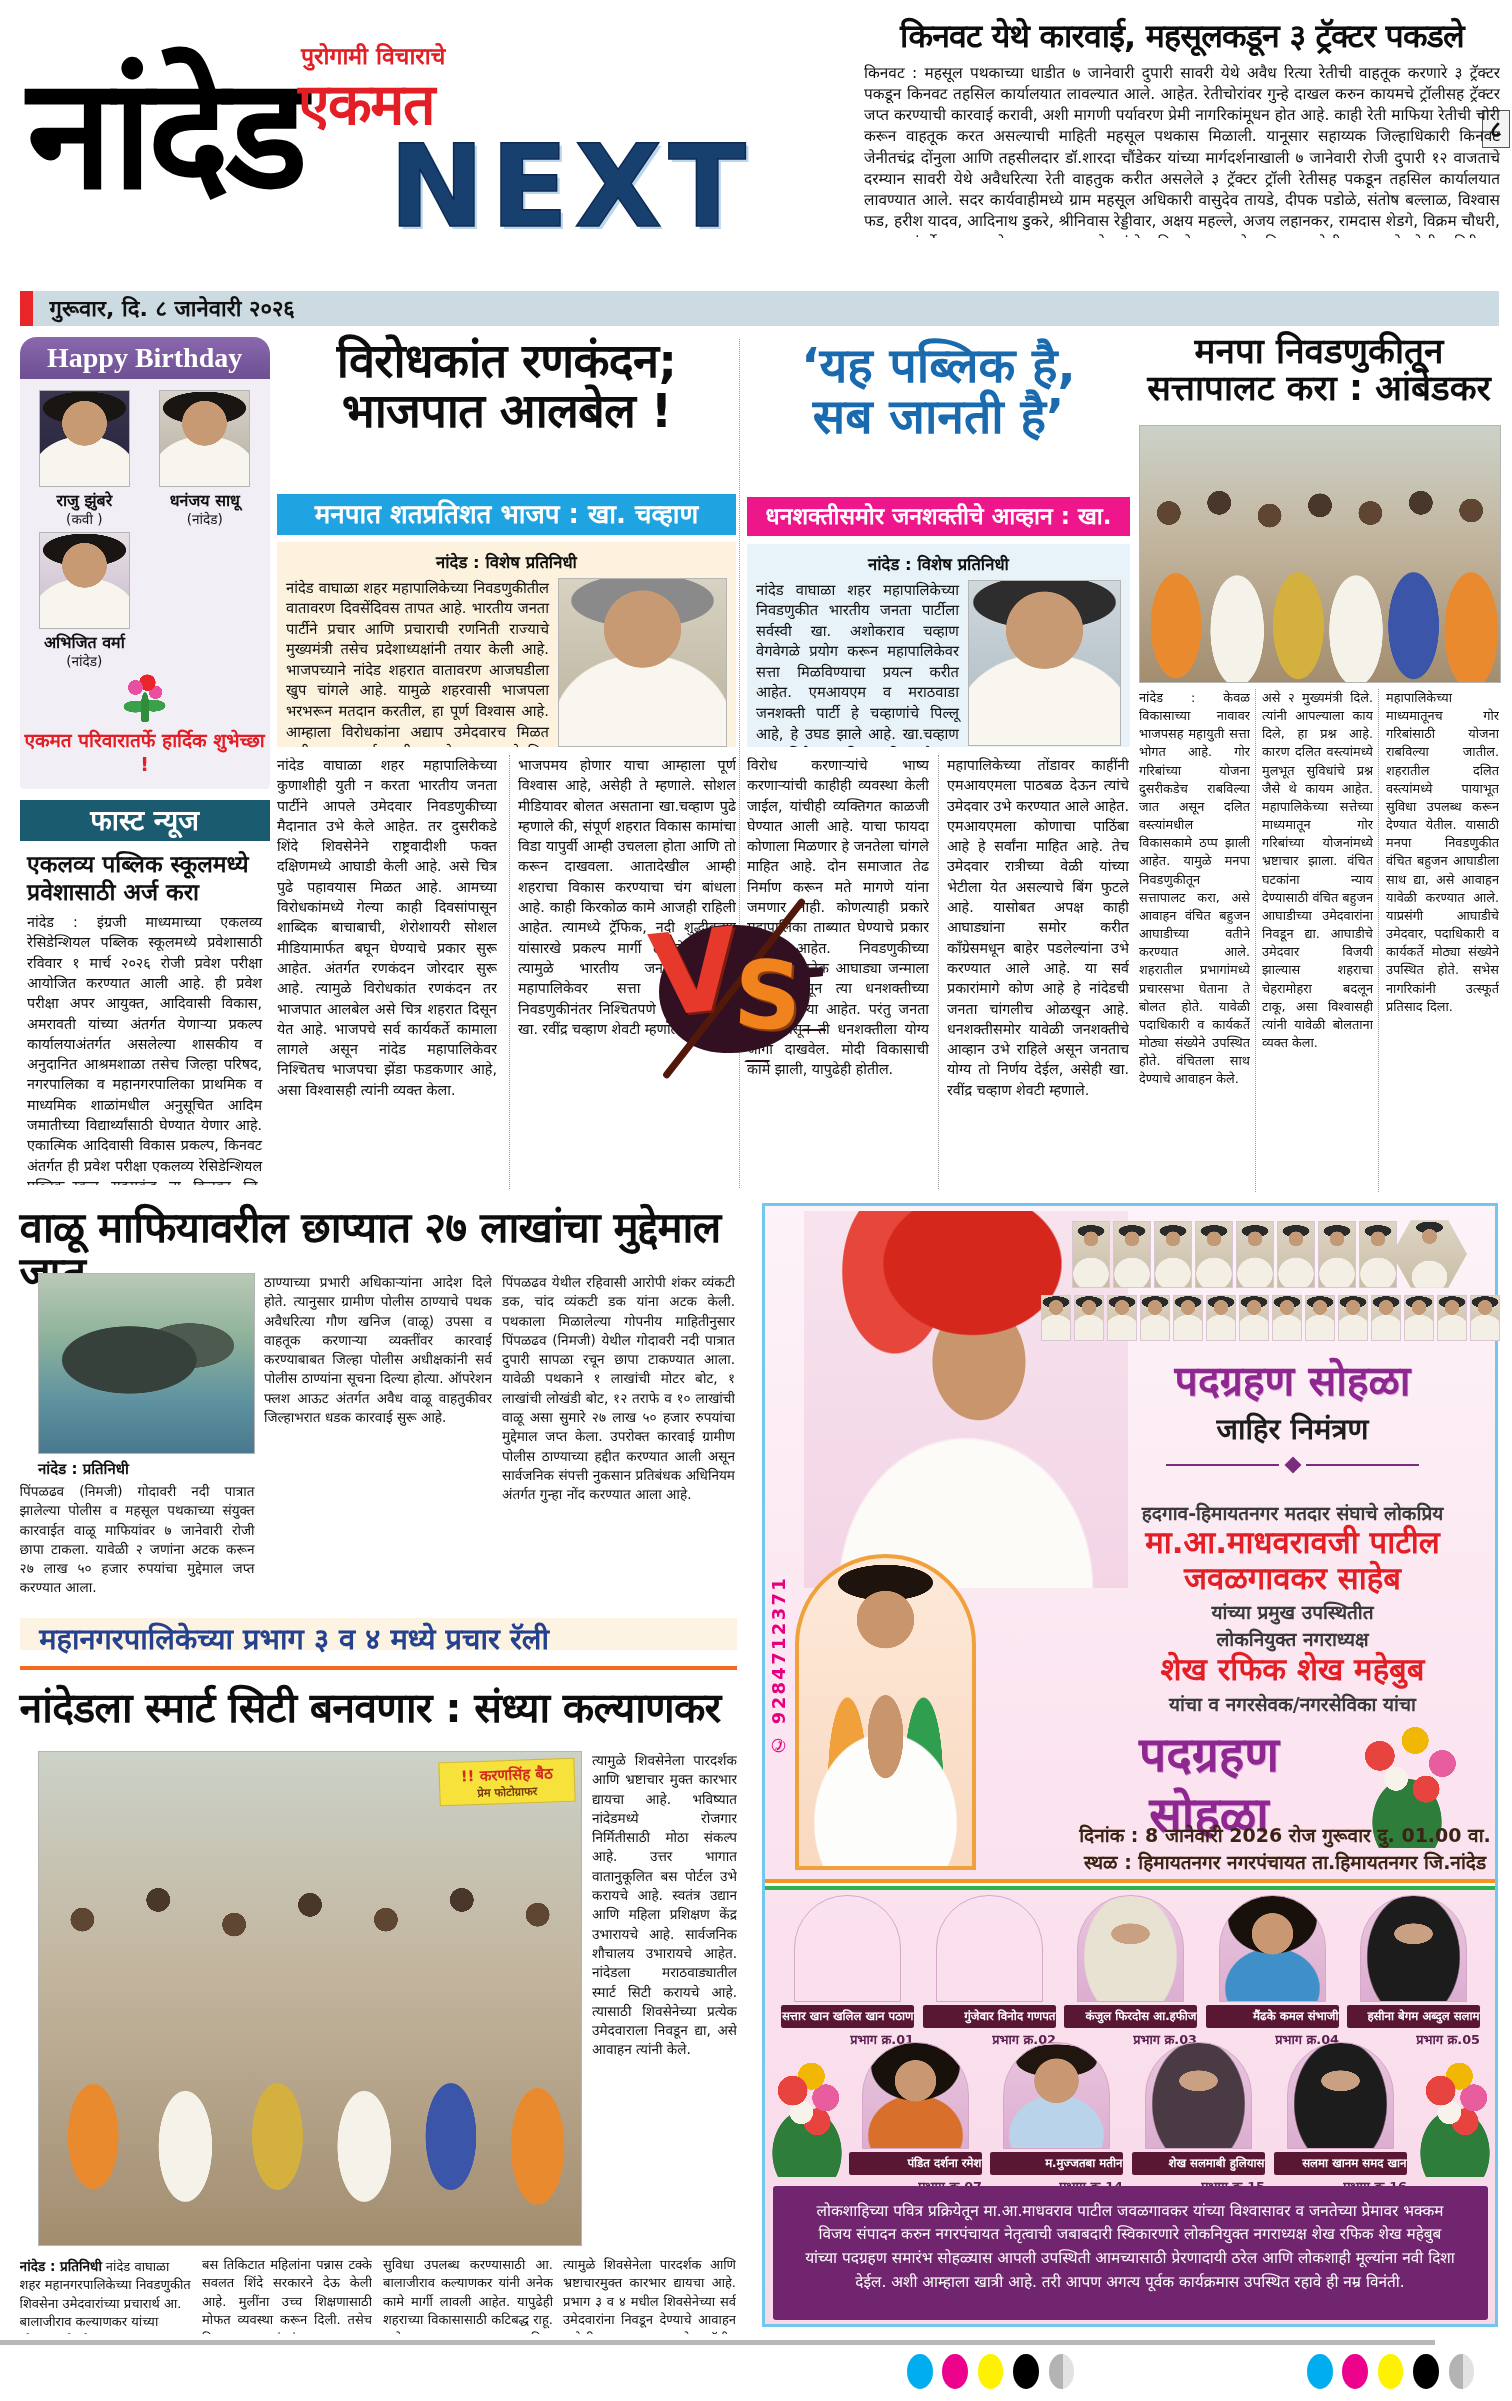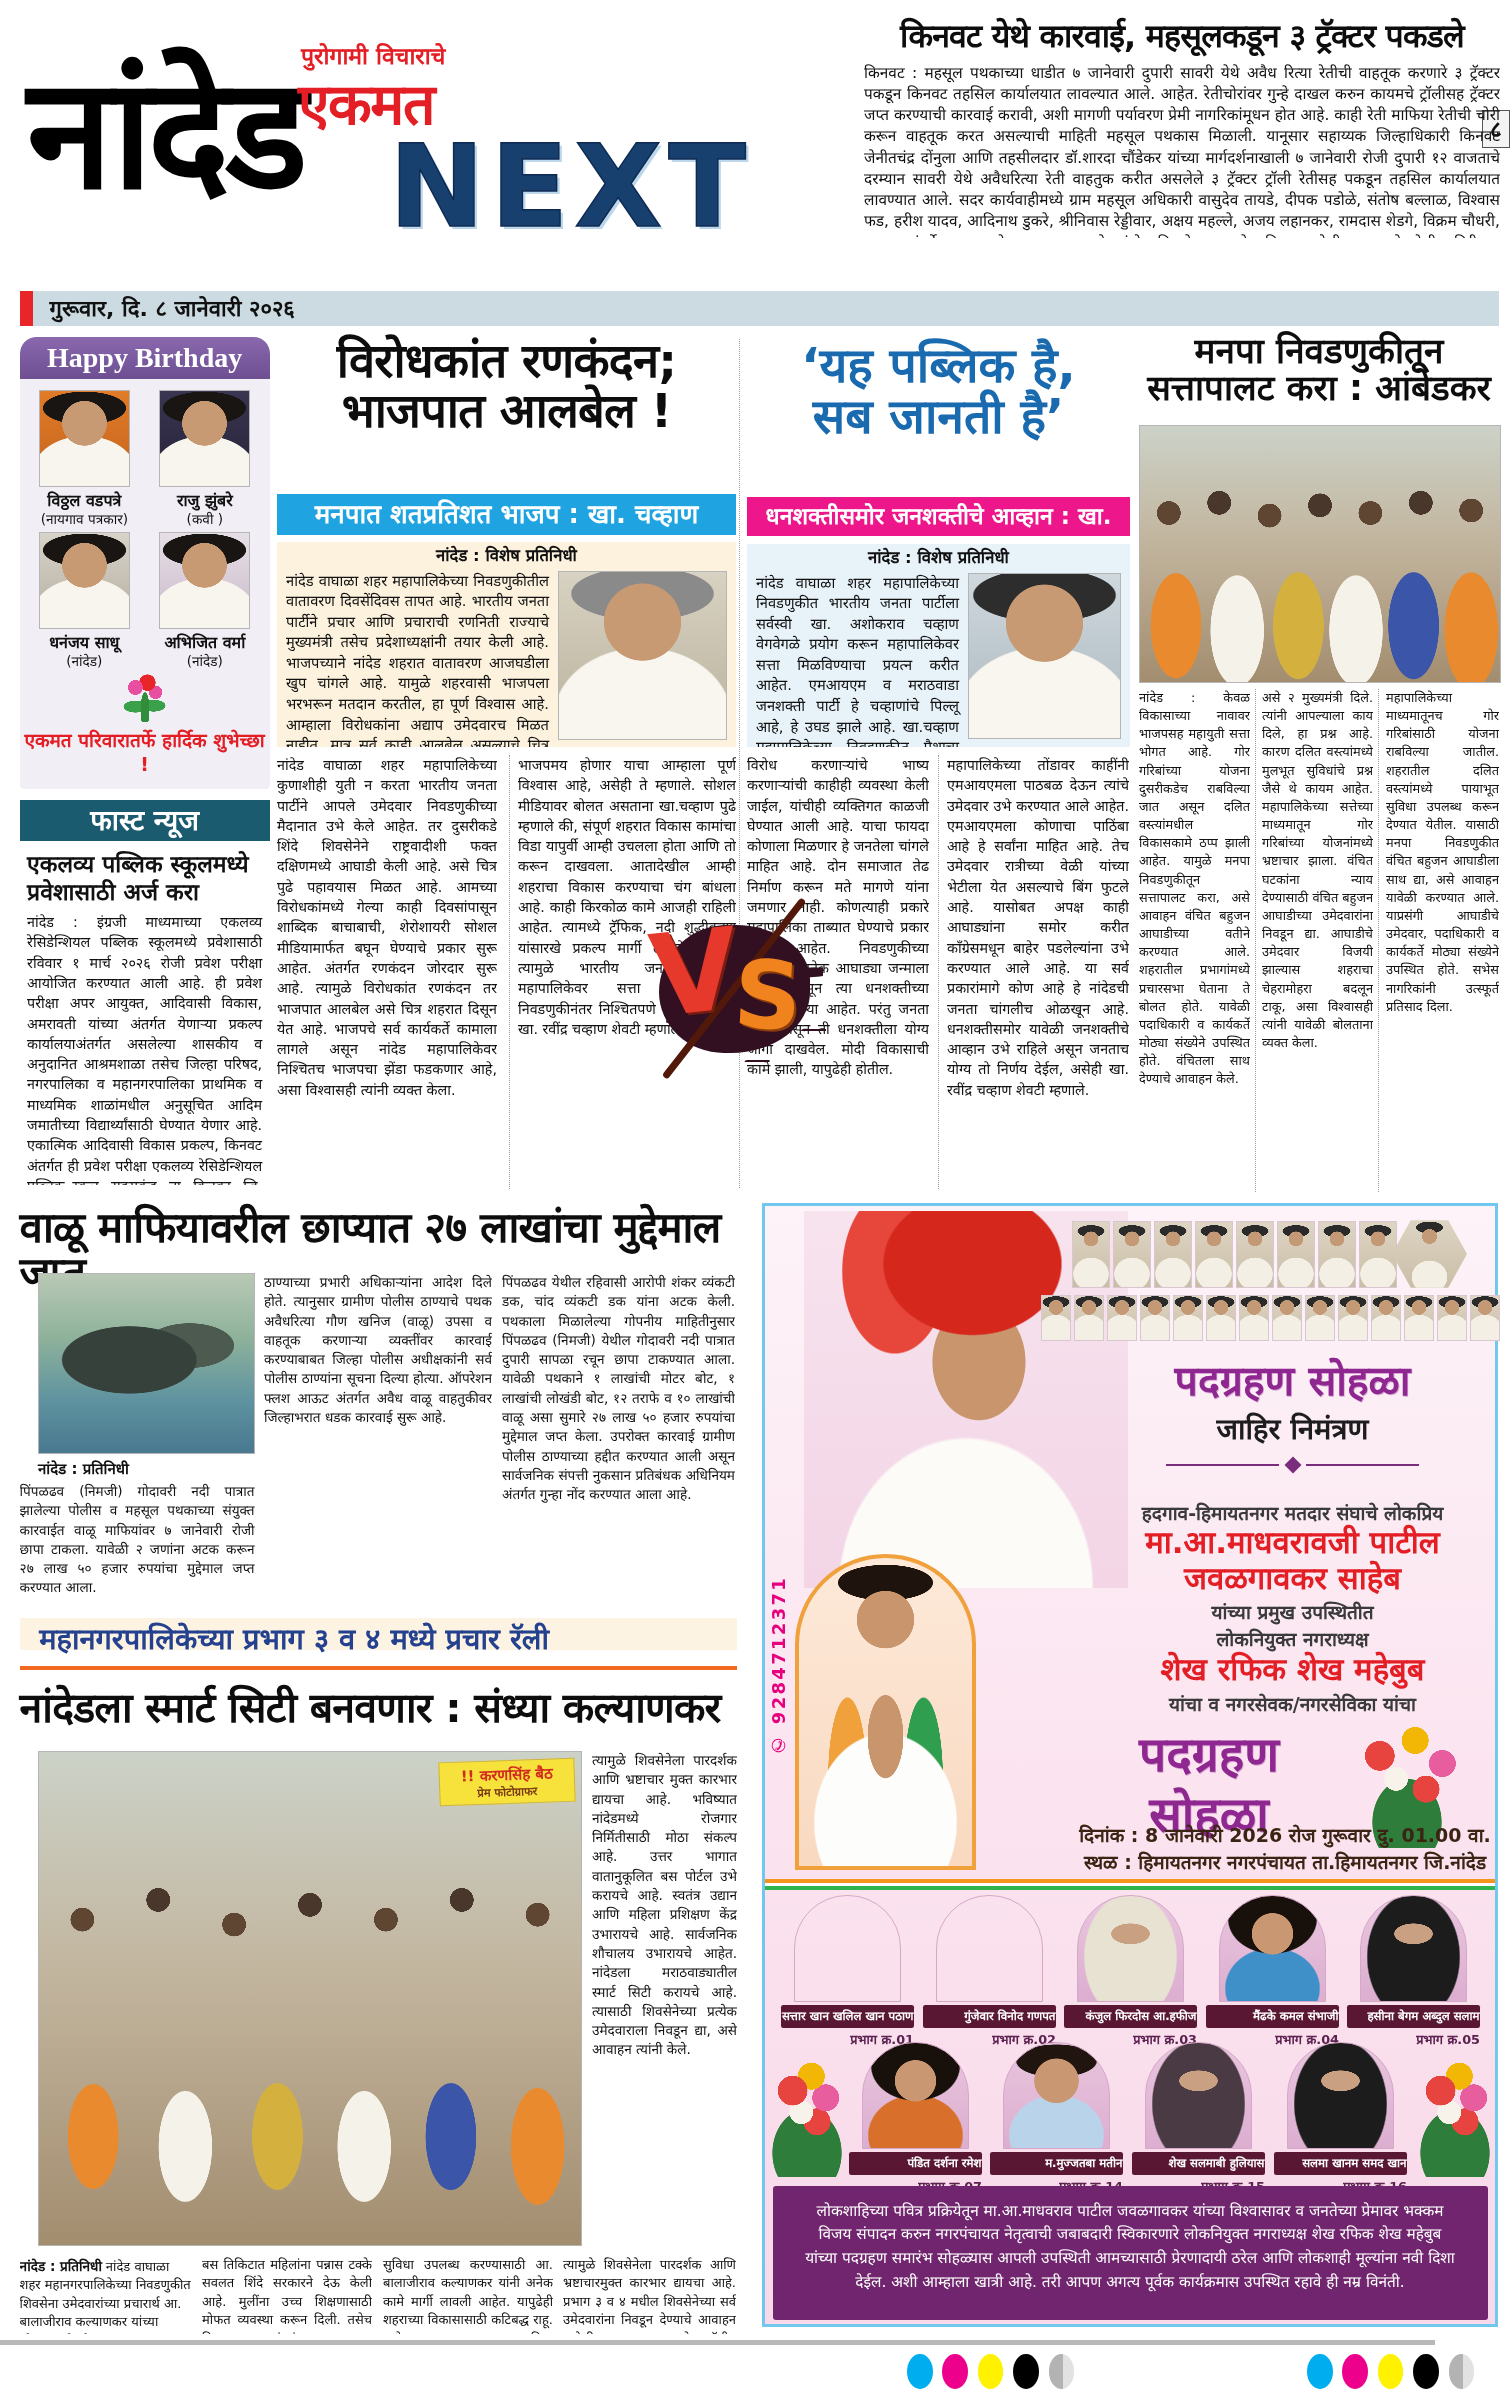--- a/index.html
+++ b/index.html
@@ -47,21 +47,21 @@
            text-align:center;line-height:41px;}
   .fn-title{font-size:23px;font-weight:900;line-height:1.22;padding:9px 7.5px 4.5px 7.5px;}
   .fn-body{font-size:14.3px;padding:1.5px 7.5px;}
 
   
   .hl-black{font-weight:900;color:#0d0d0d;text-align:center;line-height:1.06;letter-spacing:-0.8px;}
   .hl-blue{font-weight:900;color:#1a6ab0;text-align:center;line-height:1.06;}
   .kicker{color:#fff;font-weight:bold;text-align:center;}
   .kicker-blue{background:#1fa3e1;}
   .kicker-pink{background:#ee168b;}
-  .introbox{padding:1px 9px;box-sizing:border-box;overflow:hidden;}
+  .introbox{padding:8px 9px;box-sizing:border-box;overflow:hidden;}
   .byline{text-align:center;font-weight:bold;font-size:16.6px;margin-bottom:4.5px;}
   .intro-txt{font-size:14.7px;text-align:justify;line-height:1.4;}
   .fl-photo{float:right;margin:0 0 4.5px 9px;border:0.8px solid #b5b5b5;}
   .coltxt{font-size:14.3px;}
   .dotsep{border-left:1.5px dotted #9a9a9a;}
 
   
   .ph{border:0.8px solid #b5b5b5;overflow:hidden;}
   .pp-sm{background:
      radial-gradient(circle 22.6px at 50% 34%,#c79a73 0 98%,transparent),
@@ -208,25 +208,20 @@
 
   <div class="abs datebar" style="left:19.6px;top:291px;width:1479px;">
     <span class="red"></span>
     <span class="txt">गुरूवार, दि. ८ जानेवारी २०२६</span>
   </div>
 
   <div class="abs bday" style="left:19.6px;top:337px;width:250px;height:452px;">
     <div class="bday-head">Happy Birthday</div>
     <div class="bday-grid">
       <div class="bday-cell">
-        <div class="bphoto ph pp-sm" style="--bg1:#e07b28;--bg2:#c4631d;"></div>
-        <div class="bname">विठ्ठल वडपत्रे</div>
-        <div class="brole">(नायगाव पत्रकार)</div>
-      </div>
-      <div class="bday-cell">
         <div class="bphoto ph pp-sm" style="--bg1:#3a3550;--bg2:#262238;"></div>
         <div class="bname">राजु झुंबरे</div>
         <div class="brole">(कवी )</div>
       </div>
       <div class="bday-cell">
         <div class="bphoto ph pp-sm" style="--bg1:#d8d3c9;--bg2:#b3aca0;"></div>
         <div class="bname">धनंजय साधू</div>
         <div class="brole">(नांदेड)</div>
       </div>
       <div class="bday-cell">

